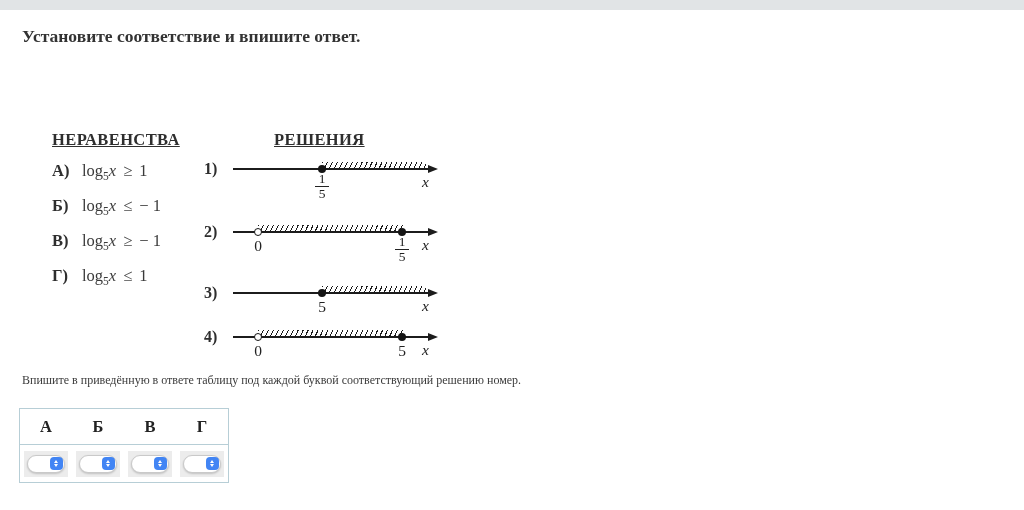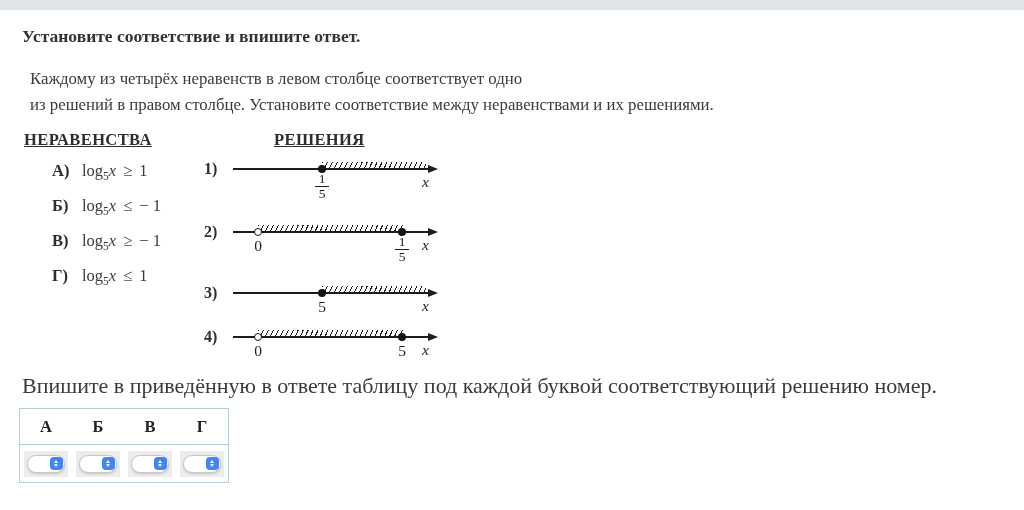--- a/index.html
+++ b/index.html
@@ -2,21 +2,21 @@
 <html><head>
 <meta charset="utf-8">
 <style>
   html,body{margin:0;padding:0;background:#fff;}
   .screen{position:relative;width:1024px;height:510px;background:#ffffff;overflow:hidden;
           font-family:"Liberation Serif","DejaVu Serif",serif;color:#333;}
   .topbar{position:absolute;left:0;top:0;width:1024px;height:10px;background:#e1e4e6;}
   .title{position:absolute;left:22px;top:26px;font-size:17.5px;font-weight:bold;color:#333;}
   .para{position:absolute;left:30px;top:66px;font-size:16.8px;line-height:26px;color:#3a3a3a;}
   .colhead{position:absolute;top:130px;font-size:16.5px;font-weight:bold;text-decoration:underline;letter-spacing:.4px;color:#2e2e2e;}
-  .colhead.left{left:24px;}
+  .colhead.left{left:52px;}
   .colhead.right{left:274px;text-align:center;}
 
   
   .ineq{position:absolute;left:52px;font-size:16.5px;color:#3a3a3a;display:flex;}
   .ineq .letter{font-weight:bold;width:30px;color:#2e2e2e;}
   .ineq .formula{white-space:nowrap;}
   .ineq .formula sub{font-size:11.5px;}
   .ineq .rel{margin:0 7px;color:#4a4a4a;}
 
   
@@ -29,21 +29,21 @@
              background:repeating-linear-gradient(115deg,#1c1c1c 0px,#1c1c1c 1px,transparent 1px,transparent 4.5px);}
   .nl .dot{position:absolute;top:6px;width:8px;height:8px;border-radius:50%;box-sizing:border-box;}
   .nl .dot.closed{background:#151515;}
   .nl .dot.open{background:#ffffff;border:1.6px solid #151515;z-index:2;}
   .nl .ptlab{position:absolute;top:15px;width:14px;text-align:center;font-size:15.5px;color:#222;}
   .nl .frac{position:absolute;top:14px;width:14px;text-align:center;font-size:13.5px;line-height:12px;color:#222;}
   .nl .frac .num{display:block;border-bottom:1.3px solid #222;padding-bottom:1px;}
   .nl .frac .den{display:block;padding-top:1px;}
   .nl .xlab{position:absolute;left:222px;top:14px;font-size:15.5px;font-style:italic;color:#222;}
 
-  .answer-prompt{position:absolute;left:22px;top:373px;font-size:22px;color:#3a3a3a;}
+  .answer-prompt{position:absolute;left:22px;top:373px;font-size:12px;color:#3a3a3a;}
 
   
   .atable{position:absolute;left:19px;top:408px;width:208px;height:73px;border:1px solid #b7ced6;background:#fff;box-sizing:content-box;}
   .atable .thead{display:flex;height:35px;border-bottom:1px solid #b7ced6;}
   .atable .hcell{width:52px;text-align:center;font-weight:bold;font-size:16.5px;color:#222;padding-top:8px;box-sizing:border-box;}
   .atable .controls{display:flex;height:37px;}
   .atable .ccell{width:52px;display:flex;align-items:center;justify-content:center;}
   .ctl-gray{width:44px;height:26px;background:#ececec;display:flex;align-items:center;justify-content:center;}
   .select{position:relative;width:38px;height:18px;background:#fff;border:1px solid #c9c9c9;border-radius:9px;
           box-shadow:0 1px 2px rgba(0,0,0,.18);box-sizing:border-box;cursor:default;}
@@ -55,24 +55,20 @@
   .chev-down{width:0;height:0;border-left:2.5px solid transparent;border-right:2.5px solid transparent;border-top:3px solid #fff;}
 </style>
 </head>
 <body>
 
 <div class="screen">
   <div class="topbar"></div>
 
   <div class="title">Установите соответствие и впишите ответ.</div>
 
-  <div class="para">
-    <div>Каждому из четырёх неравенств в левом столбце соответствует одно</div>
-    <div>из решений в правом столбце. Установите соответствие между неравенствами и их решениями.</div>
-  </div>
 
   <div class="colhead left">НЕРАВЕНСТВА</div>
   <div class="colhead right">РЕШЕНИЯ</div>
 
   <div class="ineq" style="top:161px">
     <span class="letter">А)</span>
     <span class="formula"><span>log</span><sub>5</sub><i>x</i><span class="rel">≥</span><span>1</span></span>
   </div>
   <div class="ineq" style="top:196px">
     <span class="letter">Б)</span>

